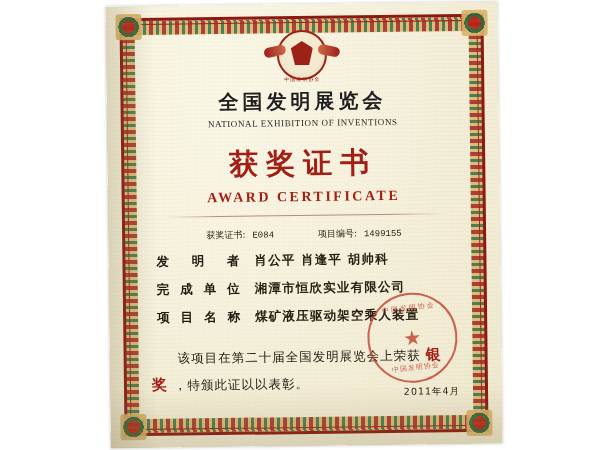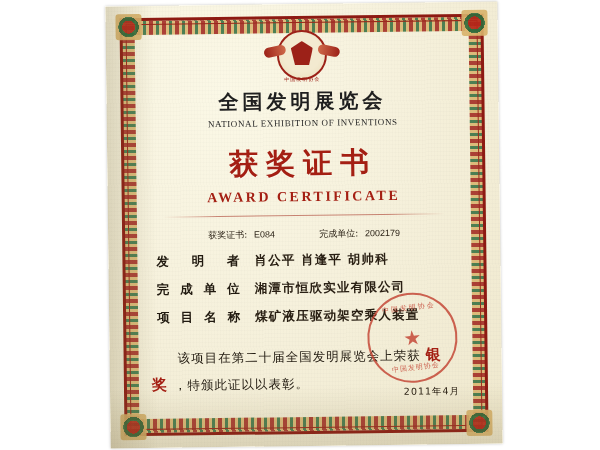--- a/index.html
+++ b/index.html
@@ -204,21 +204,21 @@
   .meta-row {
     margin-top: 12px;
     display: flex;
     justify-content: center;
     gap: 44px;
     font-size: 9px;
     color: #2d2418;
     font-family: "DejaVu Sans", sans-serif;
   }
   .meta-item { white-space: nowrap; }
-  .meta-value { margin-left: 4px; font-family: Liberation Sans, sans-serif; }
+  .meta-value { margin-left: 4px; font-family: Liberation Mono, monospace; }
 
   .field {
     display: flex;
     align-items: baseline;
     margin: 11px 0 0 16px;
     font-size: 12.5px;
     color: #211a10;
   }
   .field-label {
     width: 84px;
@@ -335,22 +335,22 @@
       <div class="title-en">AWARD CERTIFICATE</div>
 
       <div class="divider"></div>
 
       <div class="meta-row">
         <div class="meta-item">
           <span>获奖证书:</span>
           <span class="meta-value">E084</span>
         </div>
         <div class="meta-item">
-          <span>完成单位:</span>
-          <span class="meta-value">2002179</span>
+          <span>项目编号:</span>
+          <span class="meta-value">1499155</span>
         </div>
       </div>
 
       <div class="field">
         <div class="field-label">发明者</div>
         <div class="field-value">肖公平  肖逢平  胡帅科</div>
       </div>
       <div class="field">
         <div class="field-label">完成单位</div>
         <div class="field-value">湘潭市恒欣实业有限公司</div>

